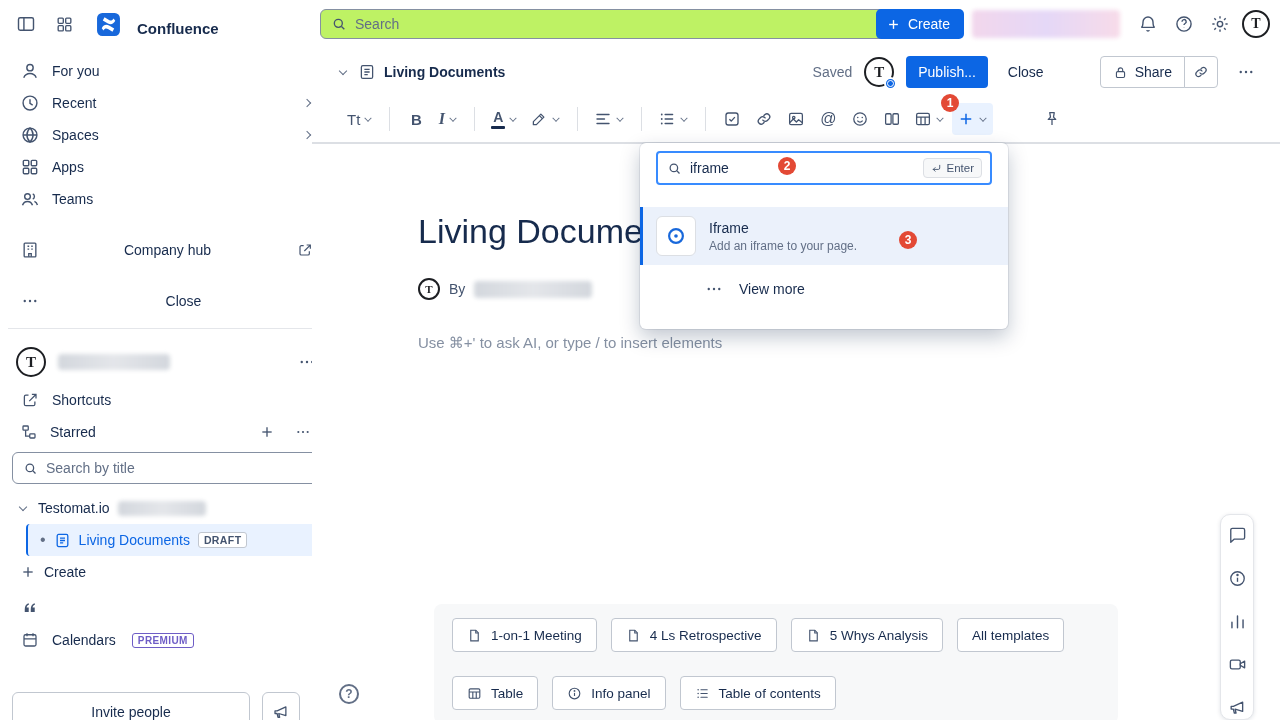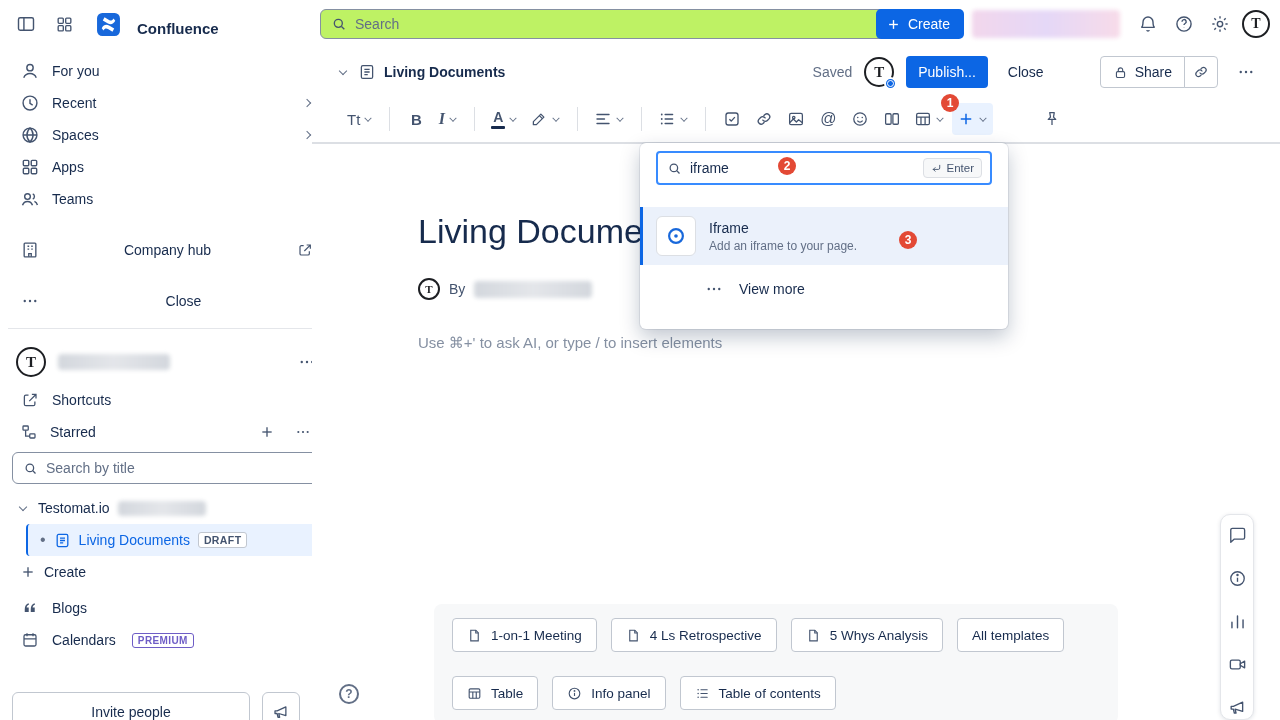--- a/index.html
+++ b/index.html
@@ -389,21 +389,20 @@
     </span>
     <span>Create</span>
   </div>
 
   <div class="sb-item" style="margin-top:4px;">
     <span class="icon">
       <svg width="18" height="18" viewBox="0 0 24 24" fill="currentColor">
           <path d="M5 13.5c0-4 2-6.6 5.1-7.7l.7 1.6C8.7 8.3 7.7 9.6 7.5 11.3H10.3v6H5zM13 13.5c0-4 2-6.6 5.1-7.7l.7 1.6c-2.1.9-3.1 2.2-3.3 3.9H18.3v6H13z"></path>
         </svg>
     </span>
-    <span class="sb-label">Blogs</span>
   </div>
   <div class="sb-item">
     <span class="icon">
       <svg width="18" height="18" viewBox="0 0 24 24" fill="none" stroke="currentColor" stroke-width="1.7">
           <rect x="4" y="5" width="16" height="15" rx="2"></rect>
           <path d="M8 3v4M16 3v4M4 10.5h16"></path>
         </svg>
     </span>
     <span>Calendars</span>
     <span class="premium-badge">PREMIUM</span>

